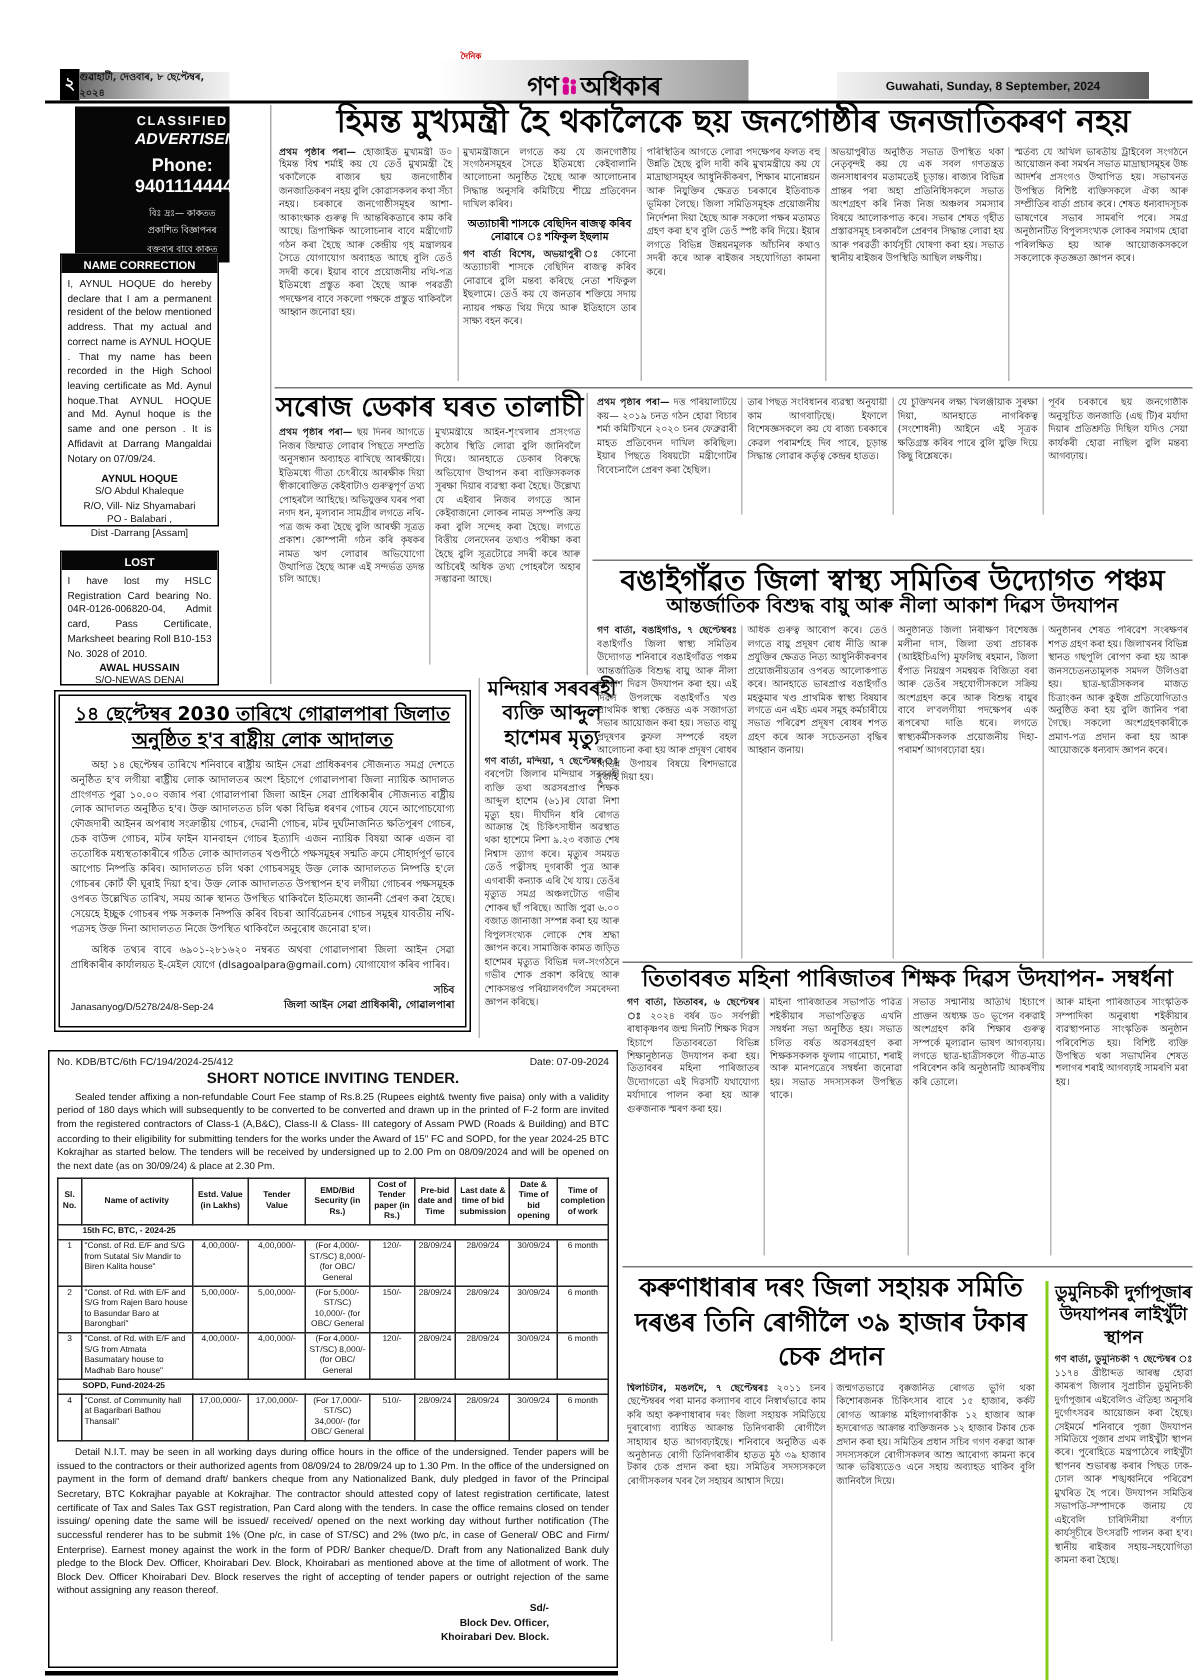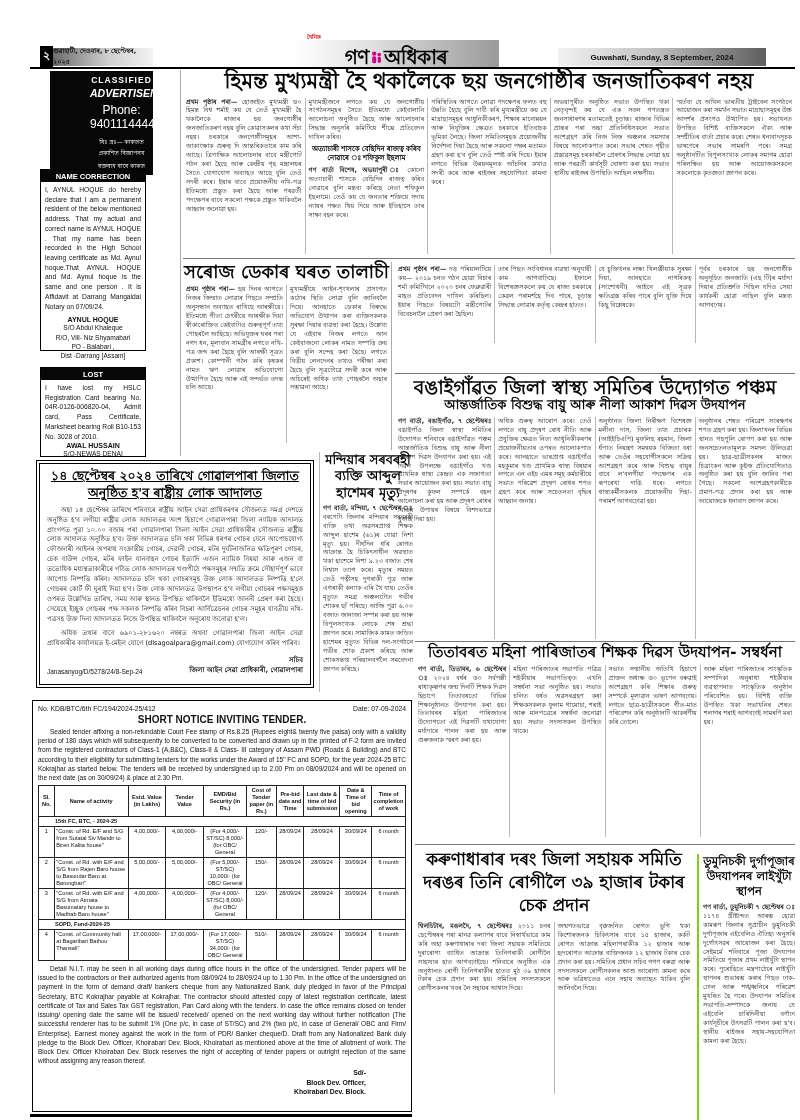--- a/index.html
+++ b/index.html
@@ -3,21 +3,21 @@
 <meta charset="utf-8">
 <style>
   html,body{margin:0;padding:0;background:#e8e8e8;}
   .page{position:relative;width:800px;height:1120px;background:#ffffff;font-family:"DejaVu Sans","Liberation Sans",sans-serif;color:#111;overflow:hidden;}
   .abs{position:absolute;}
   
   .page-tab{background:#000;color:#fff;display:flex;align-items:center;justify-content:center;font-size:11px;font-weight:bold;}
   .date-bar-left{background:linear-gradient(90deg,#6b6b6b 0%,#cfcfcf 55%,#f2f2f2 100%);display:flex;align-items:center;justify-content:center;font-size:6.5px;font-weight:bold;color:#101010;}
   .date-bar-right{background:linear-gradient(90deg,#f2f2f2 0%,#c2c2c2 45%,#5e5e5e 100%);display:flex;align-items:center;justify-content:center;font-size:8px;font-weight:bold;color:#101010;font-family:"Liberation Sans",sans-serif;}
   .masthead{background:linear-gradient(90deg,#ffffff 0%,#e3e3e3 35%,#9a9a9a 100%);display:flex;align-items:flex-end;justify-content:center;padding:0 8px 1px 8px;}
-  .masthead .mh-text{font-size:20px;font-weight:bold;color:#050505;line-height:1;letter-spacing:-0.5px;display:flex;align-items:flex-end;gap:2px;}
+  .masthead .mh-text{font-size:17px;font-weight:bold;color:#050505;line-height:1;letter-spacing:-0.5px;display:flex;align-items:flex-end;gap:2px;}
   .mh-daily{position:absolute;left:14px;top:-6px;color:#cc0000;font-size:5.5px;font-weight:bold;}
   .header-rule{background:#000;}
   .thin-hr{background:#777;}
   .vr{background:#aaa;}
   
   .hl{font-weight:bold;text-align:center;color:#060606;line-height:1.12;}
   
   .cols{display:flex;height:100%;}
   .col{flex:1;padding:0 3px;overflow:hidden;}
   .col + .col{border-left:1px solid #b8b8b8;}
@@ -77,21 +77,21 @@
     </span>
   </div>
   <div class="abs date-bar-right" style="left:558px;top:48px;width:208px;height:18px;">
     <span>Guwahati, Sunday, 8 September, 2024</span>
   </div>
   <div class="abs header-rule" style="left:30px;top:67px;width:765px;height:2px;"></div>
 
   <div class="abs black-box" style="left:50px;top:71px;width:103px;height:104px;padding-top:4px;box-sizing:border-box;padding-left:40px;">
     <div style="font-size:8.5px;font-weight:bold;letter-spacing:1px;font-family:'Liberation Sans',sans-serif;">CLASSIFIED</div>
     <div style="font-size:10.5px;font-weight:bold;font-style:italic;margin-top:2px;font-family:'Liberation Sans',sans-serif;">ADVERTISEMENT</div>
-    <div style="font-size:12px;font-weight:normal;margin-top:4px;font-family:'Liberation Sans',sans-serif;">Phone: 9401114444</div>
+    <div style="font-size:12px;font-weight:bold;margin-top:4px;font-family:'Liberation Sans',sans-serif;">Phone: 9401114444</div>
     <div style="font-size:6px;margin-top:6px;">বিঃ দ্ৰঃ— কাকতত প্ৰকাশিত বিজ্ঞাপনৰ</div>
     <div style="font-size:6px;margin-top:2px;">বক্তব্যৰ বাবে কাকত কৰ্তৃপক্ষ দায়বদ্ধ নহয়।</div>
   </div>
 
   <div class="abs border-box" style="left:40px;top:169px;width:106px;height:182px;box-sizing:border-box;">
     <div class="box-title">NAME CORRECTION</div>
     <div class="box-body">I, AYNUL HOQUE do hereby declare that I am a permanent resident of the below mentioned address. That my actual and correct name is AYNUL HOQUE . That my name has been recorded in the High School leaving certificate as Md. Aynul hoque.That AYNUL HOQUE and Md. Aynul hoque is the same and one person . It is Affidavit at Darrang Mangaldai Notary on 07/09/24.</div>
     <div class="box-sign">AYNUL HOQUE</div>
     <div class="box-addr">S/O Abdul Khaleque</div>
     <div class="box-addr">R/O, Vill- Niz Shyamabari</div>
@@ -164,21 +164,21 @@
         <span>বঙাইগাঁও জিলা স্বাস্থ্য সমিতিৰ উদ্যোগত শনিবাৰে বঙাইগাঁৱত পঞ্চম আন্তৰ্জাতিক বিশুদ্ধ বায়ু আৰু নীলা আকাশ দিৱস উদযাপন কৰা হয়। এই দিৱস উপলক্ষে বঙাইগাঁও খণ্ড প্ৰাথমিক স্বাস্থ্য কেন্দ্ৰত এক সজাগতা সভাৰ আয়োজন কৰা হয়। সভাত বায়ু প্ৰদূষণৰ কুফল সম্পৰ্কে বহল আলোচনা কৰা হয় আৰু প্ৰদূষণ ৰোধৰ বিভিন্ন উপায়ৰ বিষয়ে বিশদভাৱে বুজাই দিয়া হয়।</span>
       </div>
       <div class="col body-as"><span>অধিক গুৰুত্ব আৰোপ কৰে। তেওঁ লগতে বায়ু প্ৰদূষণ ৰোধ নীতি আৰু প্ৰযুক্তিৰ ক্ষেত্ৰত নিত্য আধুনিকীকৰণৰ প্ৰয়োজনীয়তাৰ ওপৰত আলোকপাত কৰে। আনহাতে ভাৰপ্ৰাপ্ত বঙাইগাঁও মহকুমাৰ খণ্ড প্ৰাথমিক স্বাস্থ্য বিষয়াৰ লগতে এন এইচ এমৰ সমূহ কৰ্মচাৰীয়ে সভাত পৰিৱেশ প্ৰদূষণ ৰোধৰ শপত গ্ৰহণ কৰে আৰু সচেতনতা বৃদ্ধিৰ আহ্বান জনায়।</span></div>
       <div class="col body-as"><span>অনুষ্ঠানত জিলা নিৰীক্ষণ বিশেষজ্ঞ মলীনা দাস, জিলা তথ্য প্ৰচাৰক (আইইচিএপি) মুফলিছ ৰহমান, জিলা ধঁপাত নিয়ন্ত্ৰণ সমন্বয়ক বিজিতা বৰা আৰু তেওঁৰ সহযোগীসকলে সক্ৰিয় অংশগ্ৰহণ কৰে আৰু বিশুদ্ধ বায়ুৰ বাবে ল'বলগীয়া পদক্ষেপৰ এক ৰূপৰেখা দাঙি ধৰে। লগতে স্বাস্থ্যকৰ্মীসকলক প্ৰয়োজনীয় দিহা-পৰামৰ্শ আগবঢ়োৱা হয়।</span></div>
       <div class="col body-as"><span>অনুষ্ঠানৰ শেষত পৰিৱেশ সংৰক্ষণৰ শপত গ্ৰহণ কৰা হয়। জিলাখনৰ বিভিন্ন স্থানত গছপুলি ৰোপণ কৰা হয় আৰু জনসচেতনতামূলক সমদল উলিওৱা হয়। ছাত্ৰ-ছাত্ৰীসকলৰ মাজত চিত্ৰাংকন আৰু কুইজ প্ৰতিযোগিতাও অনুষ্ঠিত কৰা হয় বুলি জানিব পৰা গৈছে। সকলো অংশগ্ৰহণকাৰীকে প্ৰমাণ-পত্ৰ প্ৰদান কৰা হয় আৰু আয়োজকে ধন্যবাদ জ্ঞাপন কৰে।</span></div>
     </div>
   </div>
 
   <div class="abs double-box" style="left:36px;top:460px;width:278px;height:228px;box-sizing:border-box;">
     <div class="double-box-inner">
-      <div class="lok-title">১৪ ছেপ্টেম্বৰ ২০২৪ তাৰিখে গোৱালপাৰা জিলাত</div>
+      <div class="lok-title">১৪ ছেপ্টেম্বৰ 2030 তাৰিখে গোৱালপাৰা জিলাত</div>
       <div class="lok-title">অনুষ্ঠিত হ'ব ৰাষ্ট্ৰীয় লোক আদালত</div>
       <div class="lok-body" style="height:118px;overflow:hidden;">অহা ১৪ ছেপ্টেম্বৰ তাৰিখে শনিবাৰে ৰাষ্ট্ৰীয় আইন সেৱা প্ৰাধিকৰণৰ সৌজন্যত সমগ্ৰ দেশতে অনুষ্ঠিত হ'ব লগীয়া ৰাষ্ট্ৰীয় লোক আদালতৰ অংশ হিচাপে গোৱালপাৰা জিলা ন্যায়িক আদালত প্ৰাংগণত পুৱা ১০.০০ বজাৰ পৰা গোৱালপাৰা জিলা আইন সেৱা প্ৰাধিকাৰীৰ সৌজন্যত ৰাষ্ট্ৰীয় লোক আদালত অনুষ্ঠিত হ'ব। উক্ত আদালতত চলি থকা বিভিন্ন ধৰণৰ গোচৰ যেনে আপোচযোগ্য ফৌজদাৰী আইনৰ অপৰাধ সংক্ৰান্তীয় গোচৰ, দেৱানী গোচৰ, মটৰ দুৰ্ঘটনাজনিত ক্ষতিপূৰণ গোচৰ, চেক বাউন্স গোচৰ, মটৰ ফাইন যানবাহন গোচৰ ইত্যাদি এজন ন্যায়িক বিষয়া আৰু এজন বা ততোধিক মধ্যস্থতাকাৰীৰে গঠিত লোক আদালতৰ খণ্ডপীঠে পক্ষসমূহৰ সন্মতি ক্ৰমে সৌহাৰ্দপূৰ্ণ ভাবে আপোচ নিষ্পত্তি কৰিব। আদালতত চলি থকা গোচৰসমূহ উক্ত লোক আদালতত নিষ্পত্তি হ'লে গোচৰৰ কোৰ্ট ফী ঘূৰাই দিয়া হ'ব। উক্ত লোক আদালতত উপস্থাপন হ'ব লগীয়া গোচৰৰ পক্ষসমূহক ওপৰত উল্লেখিত তাৰিখ, সময় আৰু স্থানত উপস্থিত থাকিবলৈ ইতিমধ্যে জাননী প্ৰেৰণ কৰা হৈছে। সেয়েহে ইচ্ছুক গোচৰৰ পক্ষ সকলক নিষ্পত্তি কৰিব বিচৰা আৰ্বিত্ৰেচনৰ গোচৰ সমূহৰ যাবতীয় নথি-পত্ৰসহ উক্ত দিনা আদালতত নিজে উপস্থিত থাকিবলৈ অনুৰোধ জনোৱা হ'ল।</div>
       <div class="lok-contact" style="height:20px;overflow:hidden;">অধিক তথ্যৰ বাবে ৬৯০১-২৮১৬২০ নম্বৰত অথবা গোৱালপাৰা জিলা আইন সেৱা প্ৰাধিকাৰীৰ কাৰ্যালয়ত ই-মেইল যোগে (dlsagoalpara@gmail.com) যোগাযোগ কৰিব পাৰিব।</div>
       <div style="display:flex;justify-content:space-between;align-items:flex-end;">
         <div class="lok-ref">Janasanyog/D/5278/24/8-Sep-24</div>
         <div class="lok-sign">
           <div>সচিব</div>
           <div>জিলা আইন সেৱা প্ৰাধিকাৰী, গোৱালপাৰা</div>
         </div>
       </div>

